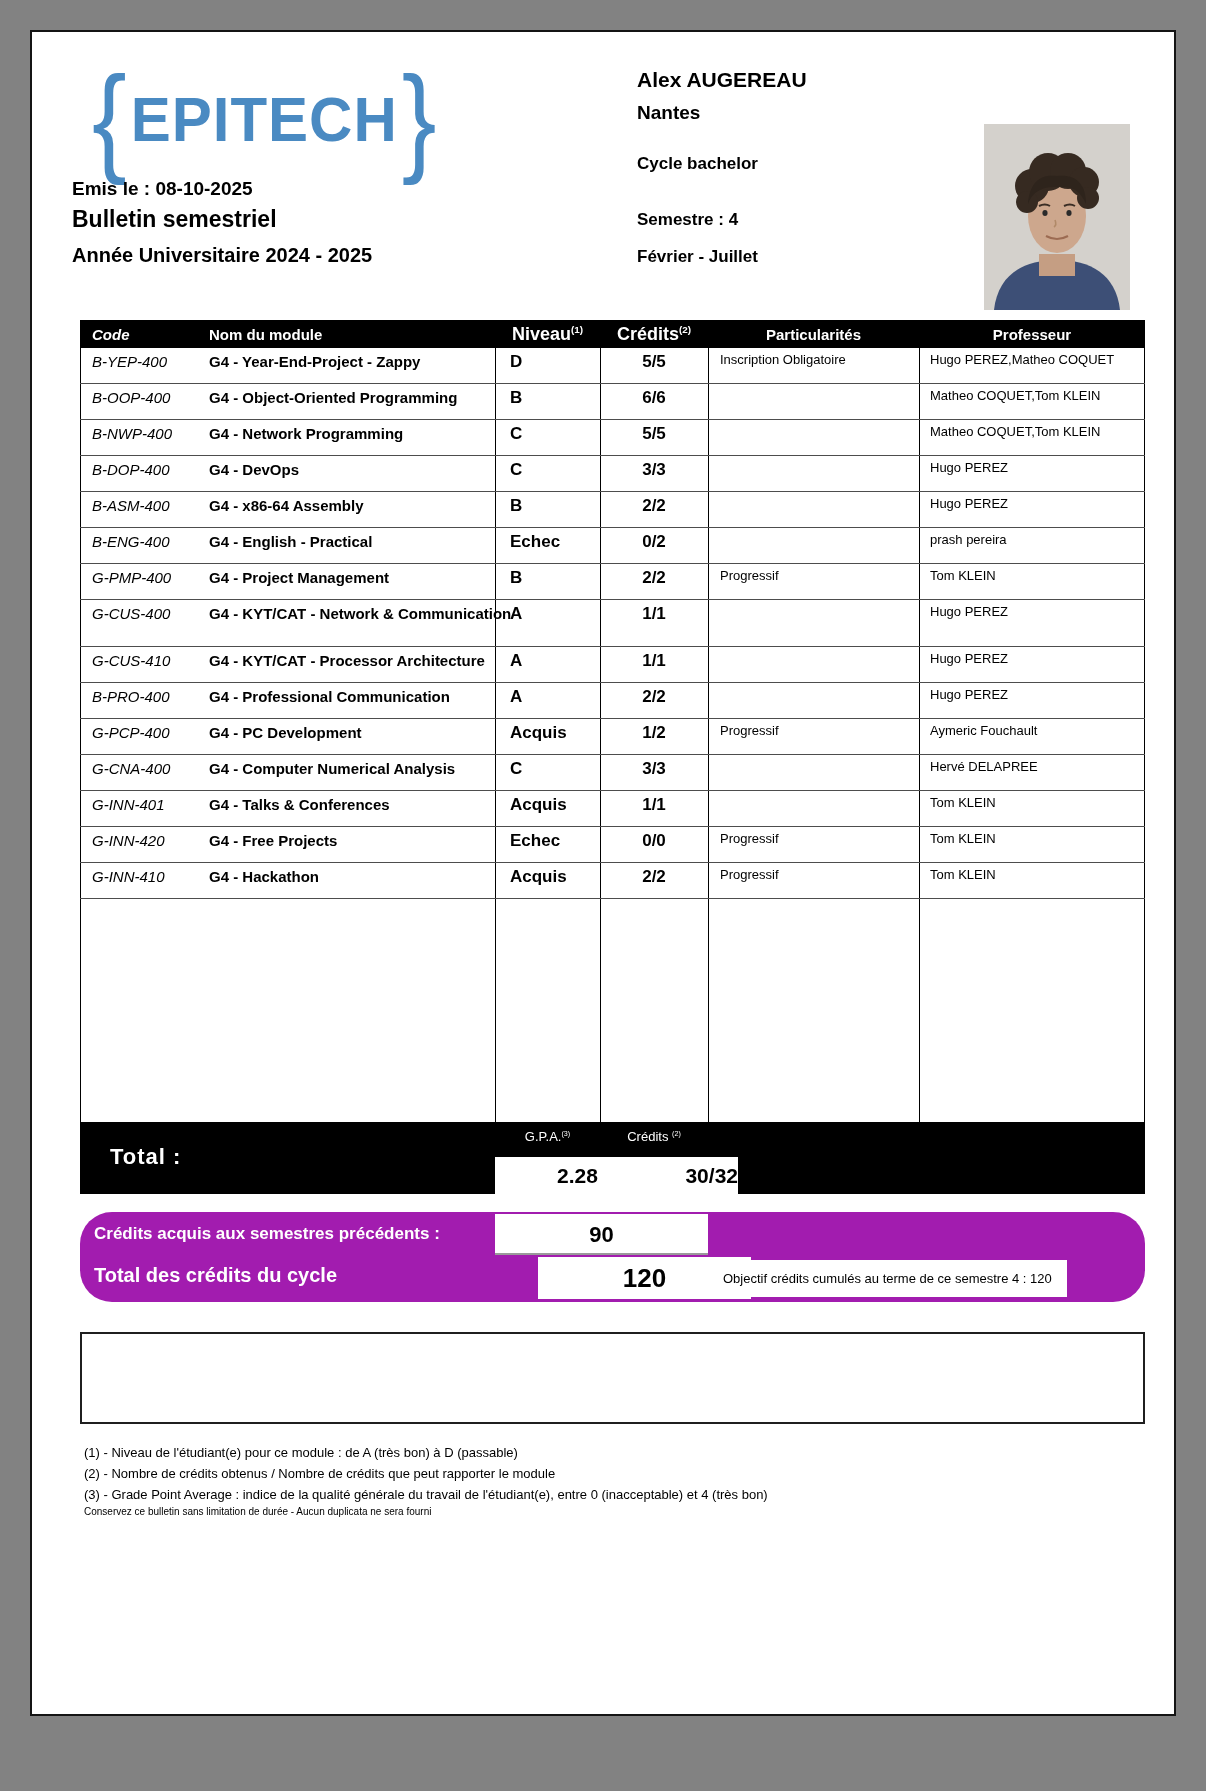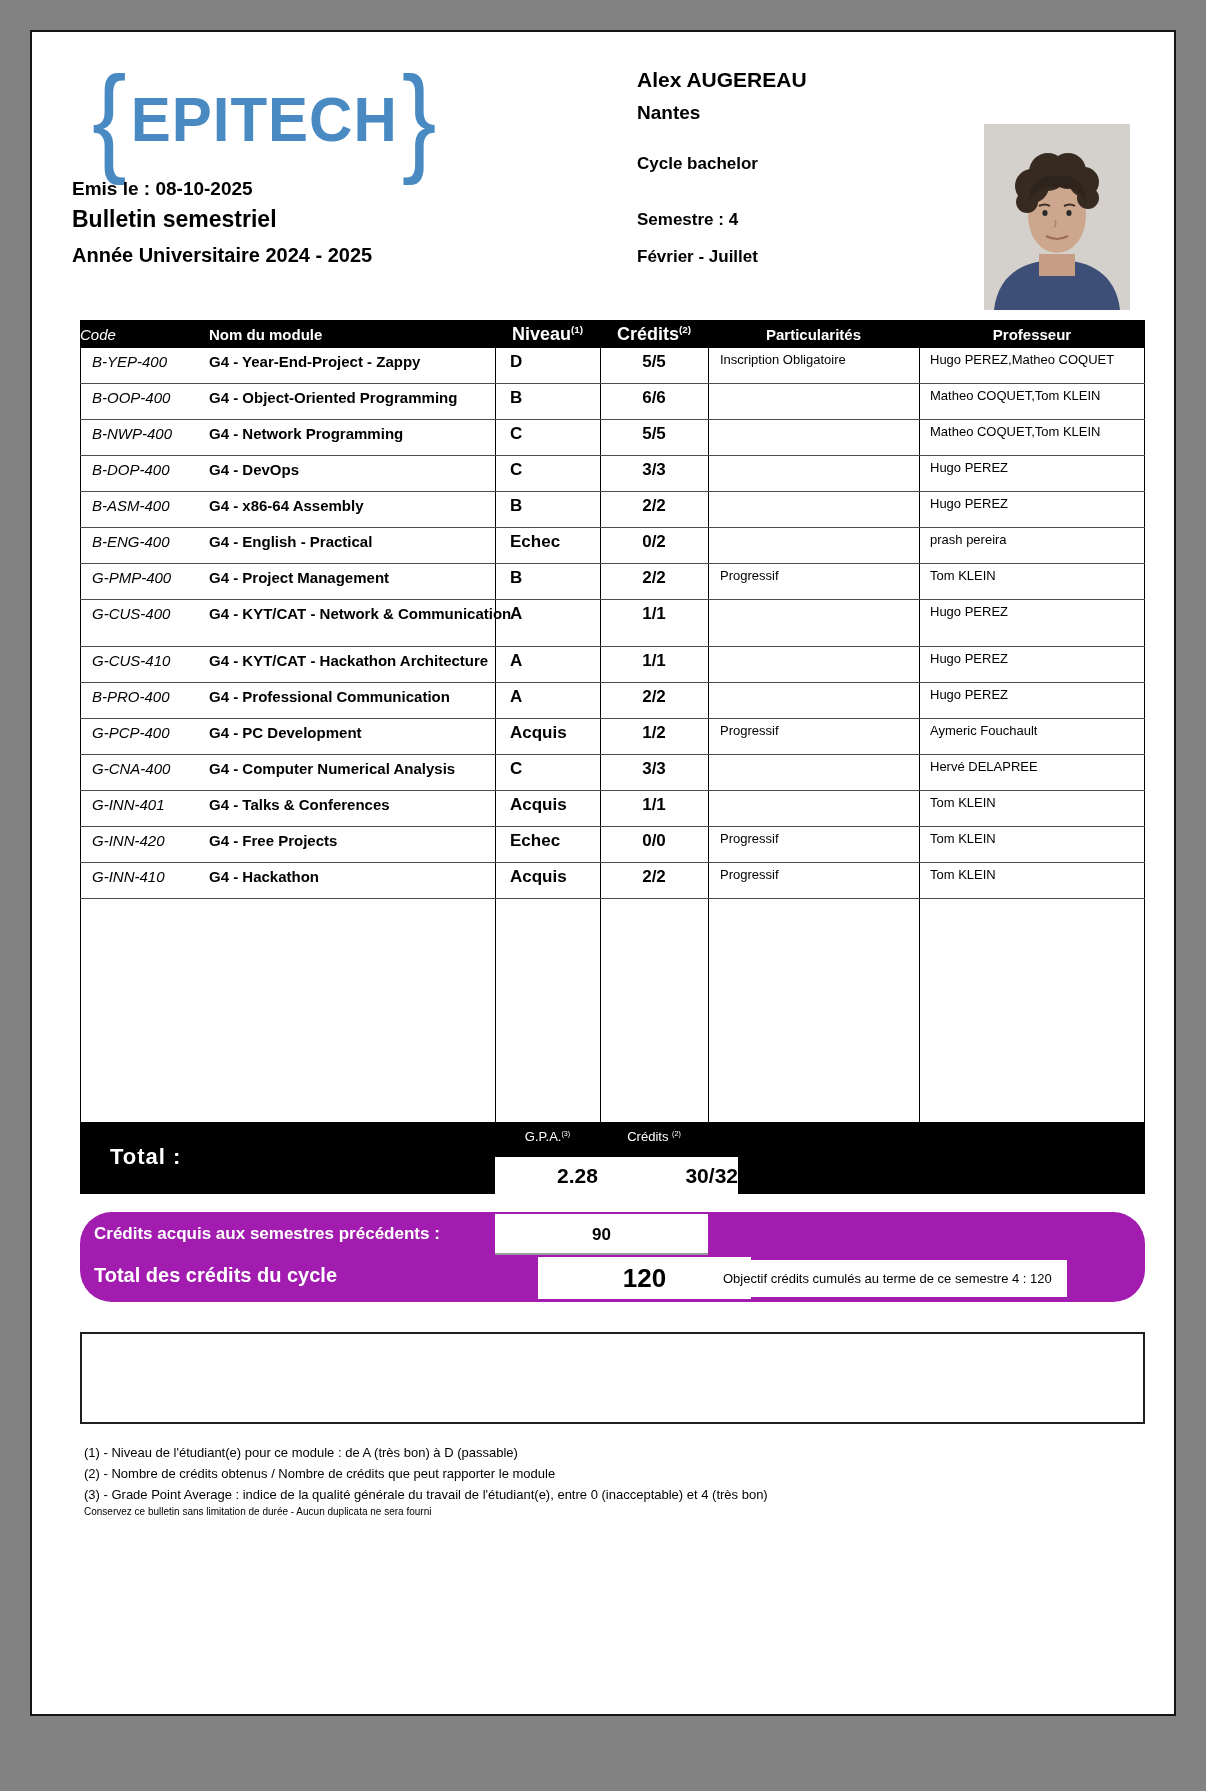--- a/index.html
+++ b/index.html
@@ -26,21 +26,21 @@
   .s-city   { left:605px; top:70px;  font-size:19px; font-weight:bold; }
   .s-cycle  { left:605px; top:122px; font-size:17px; font-weight:bold; }
   .s-sem    { left:605px; top:178px; font-size:17px; font-weight:bold; }
   .s-period { left:605px; top:215px; font-size:17px; font-weight:bold; }
   .photo { left:952px; top:92px; width:146px; height:186px; }
   
   .tablewrap { left:48px; top:288px; width:1065px; }
   .tgrid { display:grid; grid-template-columns:127px 288px 105px 108px 211px 226px; }
   .thead { position:absolute; left:0; top:0; width:1065px; height:28px; background:#000; color:#fff; align-items:center; }
   .thead .h { font-size:15px; font-weight:bold; }
-  .thead .h-code { font-style:italic; font-weight:normal; }
+  .thead .h-code { font-style:italic; font-weight:bold; padding-left:12px; }
   .thead .h-name { padding-left:2px; }
   .thead .h-big { font-size:18px; text-align:center; }
   .thead .h-center { text-align:center; }
   sup { font-size:0.55em; }
   .tbody { position:absolute; left:0; top:28px; width:1065px; height:774px; }
   .vline { position:absolute; top:0; height:100%; width:1px; background:#000; z-index:0; }
   .mrow { position:relative; z-index:1; height:36px; box-sizing:border-box; border-bottom:1px solid #4d4d4d; }
   .mrow.tall { height:47px; }
   .mrow > div { line-height:27px; white-space:nowrap; overflow:visible; }
   .cell.code { font-style:italic; font-size:15px; padding-left:12px; }
@@ -54,21 +54,21 @@
   .total-label { left:30px; top:22px; font-size:22px; font-weight:bold; letter-spacing:1px; }
   .gpa-label  { left:415px; top:7px; width:105px; text-align:center; font-size:13px; }
   .cred-label { left:520px; top:7px; width:108px; text-align:center; font-size:13px; }
   .total-box { left:415px; top:35px; width:213px; height:37px; background:#fff; color:#000; display:flex;padding-left:30px; }
   .total-box .gpa-val   { width:105px; text-align:center; font-size:21px; font-weight:bold; line-height:37px; }
   .total-box .cred-val  { width:108px; text-align:right; font-size:21px; font-weight:bold; line-height:37px; }
   
   .credblock { left:48px; top:1180px; width:1065px; height:90px; background:#a21caf; color:#fff;border-radius:32px; }
   .prev-label  { left:14px; top:12px; font-size:17px; font-weight:bold; }
   .cycle-label { left:14px; top:52px; font-size:20px; font-weight:bold; }
-  .box90  { left:415px; top:2px;  width:213px; height:41px; background:#fff; color:#000; text-align:center; font-size:17px; font-weight:bold; line-height:41px; border-bottom:2px solid #9a9a9a; box-sizing:border-box; }
+  .box90  { left:415px; top:2px;  width:213px; height:41px; background:#fff; color:#000; text-align:center; font-size:22px; font-weight:bold; line-height:41px; border-bottom:2px solid #9a9a9a; box-sizing:border-box; }
   .box120 { left:415px; top:45px; width:213px; height:42px; background:#fff; color:#000; text-align:center; font-size:26px; font-weight:bold; line-height:42px;margin-left:43px; }
   .objbox { left:634px; top:48px; width:353px; height:37px; background:#fff; color:#000; font-size:13px; line-height:37px; padding-left:9px; box-sizing:border-box; white-space:nowrap; }
   
   .emptybox { left:48px; top:1300px; width:1065px; height:92px; background:#fff; border:2px solid #1f1f1f; box-sizing:border-box; }
   .fnote { left:52px; font-size:13px; }
   .fnote.f1 { top:1413px; }
   .fnote.f2 { top:1434px; }
   .fnote.f3 { top:1455px; }
   .keep { left:52px; top:1474px; font-size:10px; }
 </style>
@@ -196,21 +196,21 @@
         <div class="mrow tgrid tall">
           <div class="cell code">G-CUS-400</div>
           <div class="cell name">G4 - KYT/CAT - Network &amp; Communication</div>
           <div class="cell level">A</div>
           <div class="cell credits">1/1</div>
           <div class="cell part"></div>
           <div class="cell prof">Hugo PEREZ</div>
         </div>
         <div class="mrow tgrid">
           <div class="cell code">G-CUS-410</div>
-          <div class="cell name">G4 - KYT/CAT - Hackathon Architecture</div>
+          <div class="cell name">G4 - KYT/CAT - Processor Architecture</div>
           <div class="cell level">A</div>
           <div class="cell credits">1/1</div>
           <div class="cell part"></div>
           <div class="cell prof">Hugo PEREZ</div>
         </div>
         <div class="mrow tgrid">
           <div class="cell code">B-PRO-400</div>
           <div class="cell name">G4 - Professional Communication</div>
           <div class="cell level">A</div>
           <div class="cell credits">2/2</div>

